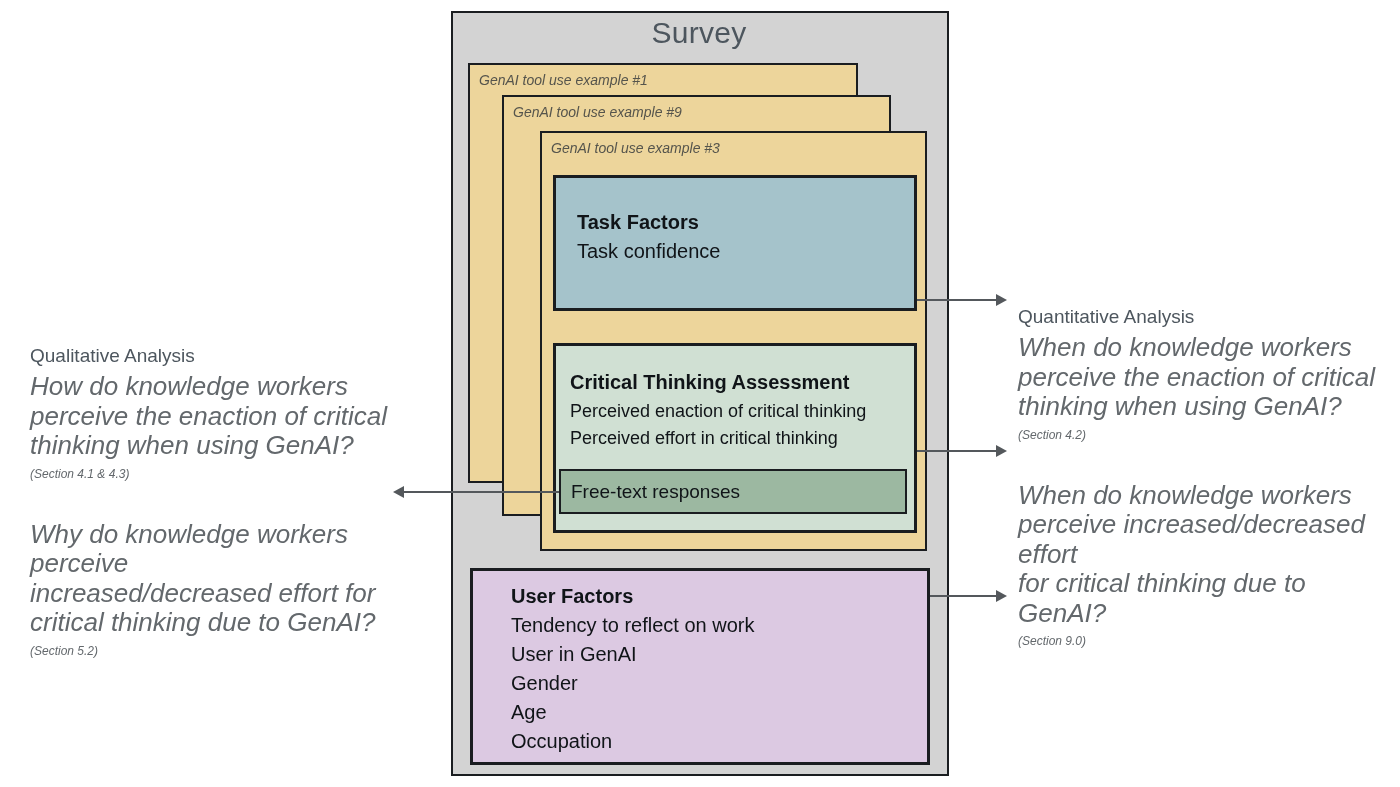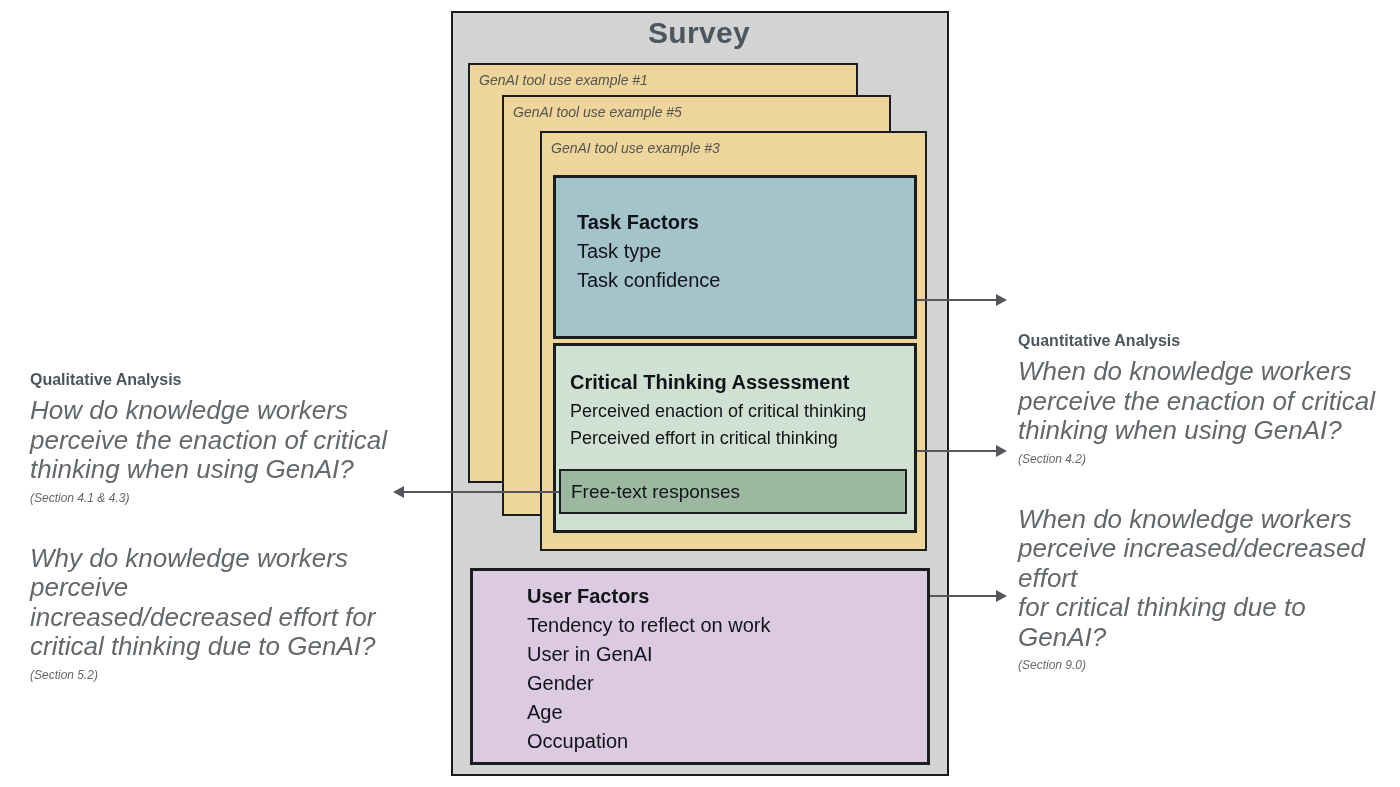--- a/index.html
+++ b/index.html
@@ -9,21 +9,21 @@
     font-family:"Liberation Sans", sans-serif; overflow:hidden;
   }
 
   
   .survey-box {
     position:absolute; left:451px; top:11px; width:498px; height:765px;
     background:var(--survey-bg,#d3d3d3); border:2px solid var(--border,#1c1c1c);
   }
   .survey-title {
     position:absolute; left:451px; top:16px; width:496px; text-align:center;
-    font-size:30px; font-weight:bold; color:var(--heading-text,#54585e);
+    font-size:30px; font-weight:normal; color:var(--heading-text,#54585e);
     letter-spacing:.3px;
   }
 
   
   .card {
     position:absolute; background:var(--card-bg,#edd59b);
     border:2px solid var(--border,#1c1c1c);
   }
   .card-1 { left:468px; top:63px;  width:390px; height:420px; }
   .card-2 { left:502px; top:95px;  width:389px; height:421px; }
@@ -32,40 +32,40 @@
     padding:7px 0 0 9px; font-style:italic; font-size:14px;
     color:var(--card-label-text,#55544c);
   }
 
   
   .inner-box {
     position:absolute; border:3px solid var(--border,#15181b);
     color:var(--box-text,#101418);
   }
   .task-box {
-    left:553px; top:175px; width:364px; height:164px;
+    left:553px; top:175px; width:364px; height:136px;
     background:var(--task-bg,#a5c3cb);
     padding:30px 0 0 21px;
   }
   .cta-box {
     left:553px; top:343px; width:364px; height:190px;
     background:var(--cta-bg,#d0e0d3);
     padding:21px 0 0 14px;
   }
   .free-box {
     left:559px; top:469px; width:348px; height:45px;
     background:var(--free-text-bg,#9cb8a1);
     border-width:2px;
     display:flex; align-items:center; padding-left:10px;
     font-size:19px;
   }
   .user-box {
     left:470px; top:568px; width:460px; height:197px;
     background:var(--user-bg,#dcc9e2);
-    padding:11px 0 0 54px;
+    padding:11px 0 0 38px;
   }
   .box-title { font-size:20px; font-weight:bold; line-height:29px; }
   .box-line  { font-size:20px; line-height:29px; white-space:nowrap; }
   .cta-box .box-line { font-size:18px; line-height:27px; }
   .cta-box .box-title { line-height:31px; }
 
   
   .arrow {
     position:absolute; height:2px; background:var(--arrow,#54585c); z-index:5;
   }
@@ -82,22 +82,22 @@
   .arrow-task { left:917px; top:299px; width:80px; }
   .arrow-cta  { left:917px; top:450px; width:80px; }
   .arrow-user { left:930px; top:595px; width:67px; }
   .arrow-free { left:403px; top:491px; width:156px; }
 
   
   .analysis { position:absolute; color:var(--body-text,#63686c); }
   .qual  { left:30px;  top:341px; width:390px; }
   .quant { left:1018px; top:302px; width:378px; }
   .analysis-title {
-    font-size:16px; font-weight:bold; color:var(--heading-text,#4d565e);
-    line-height:30px; margin-bottom:1px;margin-top:24px;
+    font-size:19px; font-weight:normal; color:var(--heading-text,#4d565e);
+    line-height:30px; margin-bottom:1px;
   }
   .analysis-q {
     font-size:26px; font-style:italic; line-height:29.5px; white-space:pre-line;
   }
   .analysis-ref {
     font-size:12px; font-style:italic; line-height:24px; margin-top:1px;
   }
   .q2 { margin-top:34px; }
 </style>
 </head>
@@ -105,29 +105,28 @@
 
 <div id="canvas">
 
   <div class="survey-box"></div>
   <div class="survey-title">Survey</div>
 
   <div class="card card-1">
     <div class="card-label">GenAI tool use example #1</div>
   </div>
   <div class="card card-2">
-    <div class="card-label">GenAI tool use example #5</div>
+    <div class="card-label">GenAI tool use example #9</div>
   </div>
   <div class="card card-3">
     <div class="card-label">GenAI tool use example #3</div>
   </div>
 
   <div class="inner-box task-box">
     <div class="box-title">Task Factors</div>
-    <div class="box-line">Task type</div>
     <div class="box-line">Task confidence</div>
   </div>
 
   <div class="inner-box cta-box">
     <div class="box-title">Critical Thinking Assessment</div>
     <div class="box-line">Perceived enaction of critical thinking</div>
     <div class="box-line">Perceived effort in critical thinking</div>
   </div>
 
   <div class="inner-box free-box">

